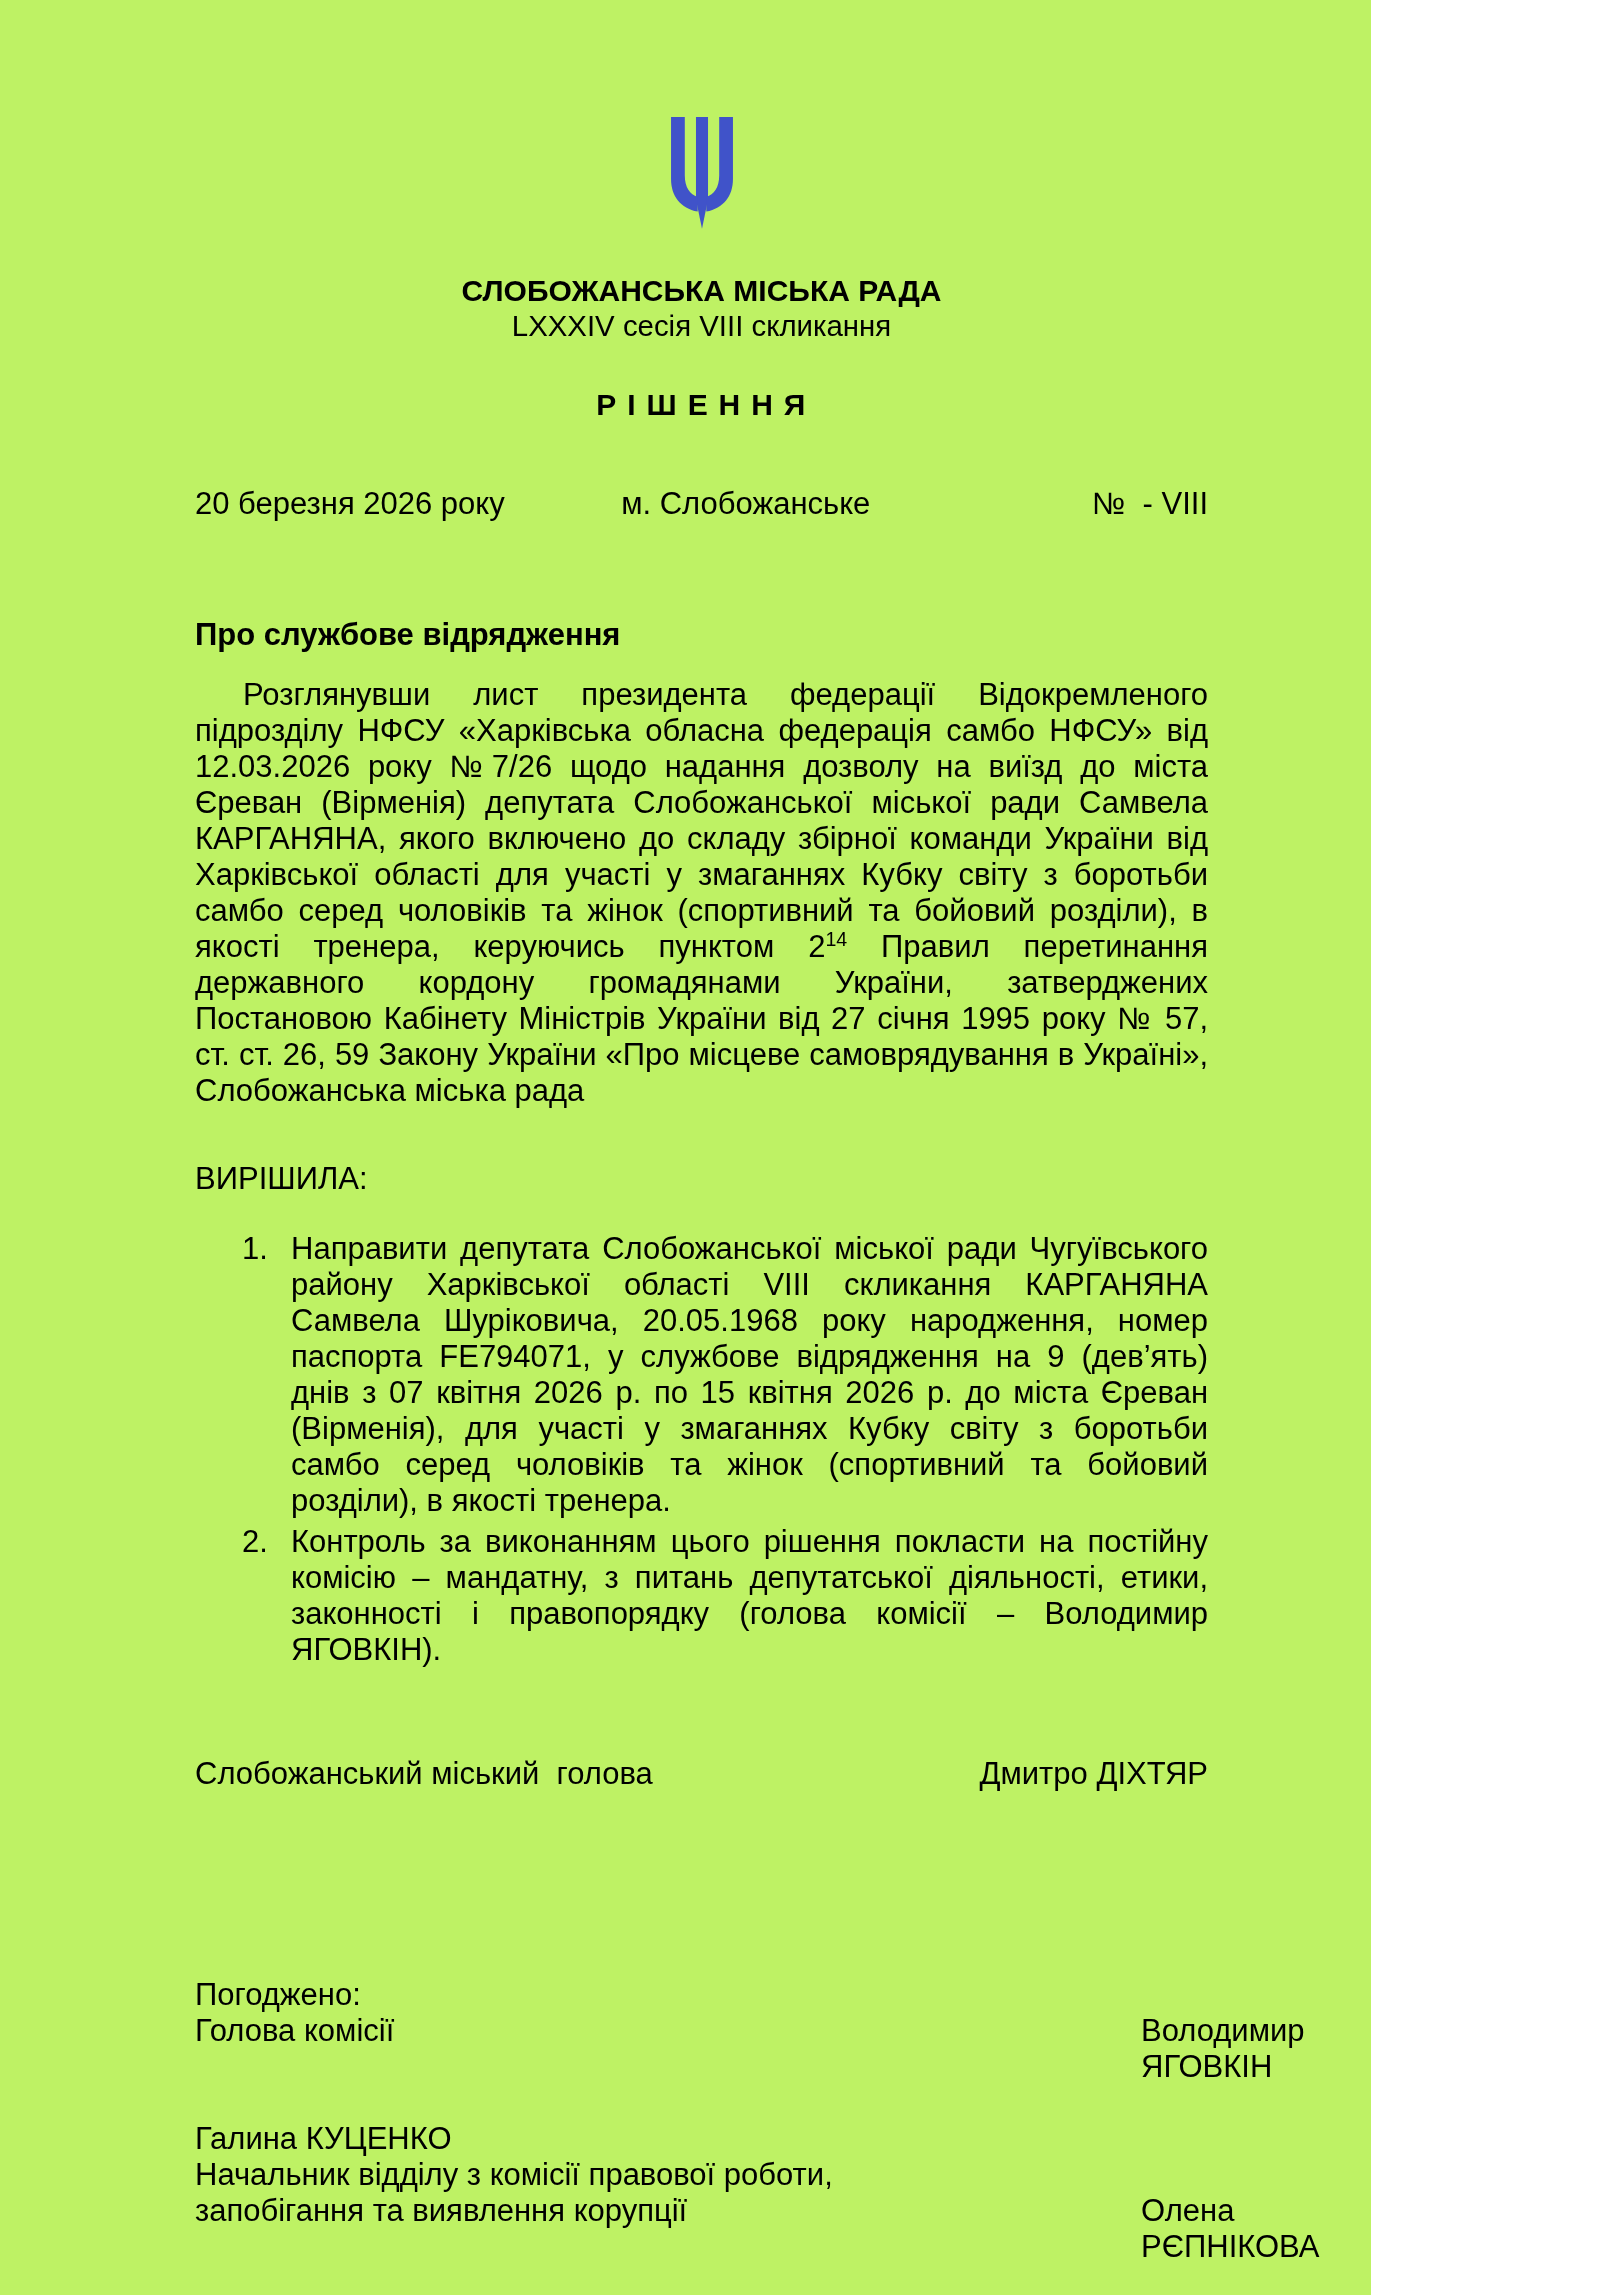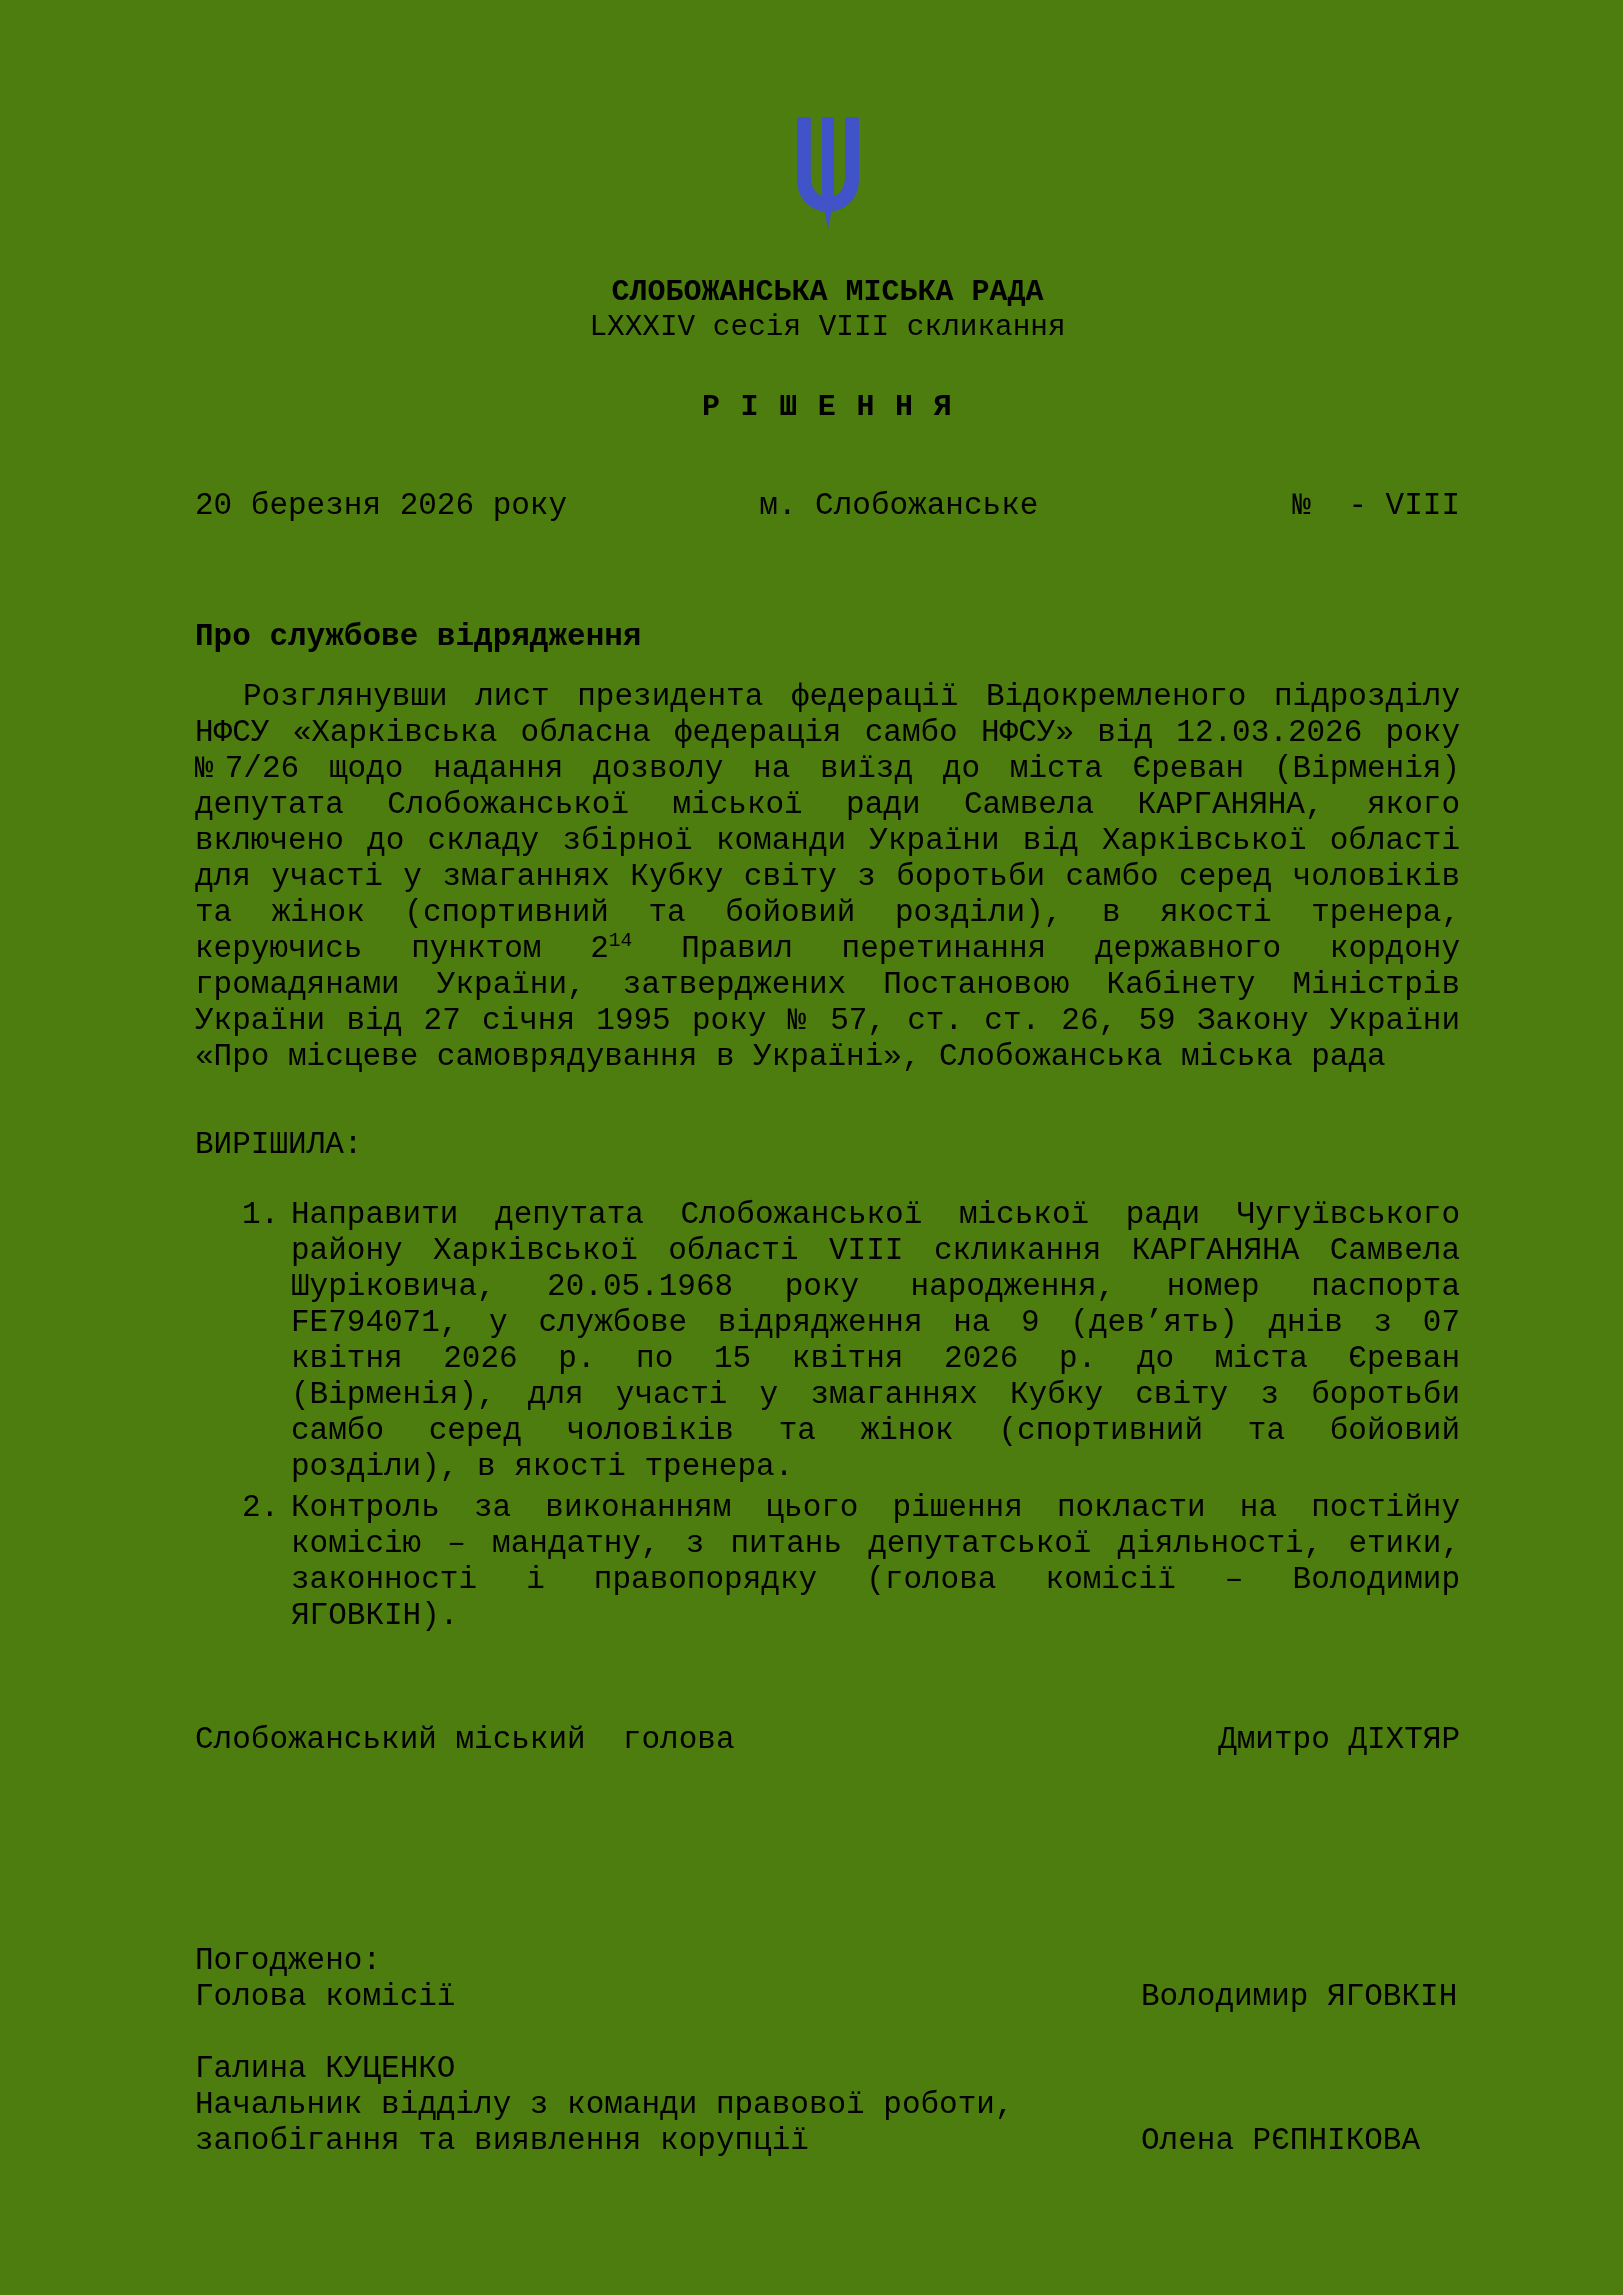--- a/index.html
+++ b/index.html
@@ -1,19 +1,19 @@
 <!DOCTYPE html>
 <html style="font-size:10.5px"><head>
 <meta charset="utf-8">
 <style>
   html,body{margin:0;padding:0;background:#ffffff;}
   .page{
-    width:1623px;height:2295px;box-sizing:border-box;
-    background:#4d7c0f;color:#000;
-    font-family:Liberation Mono, monospace;
+    width:1371px;height:2295px;box-sizing:border-box;
+    background:#bef264;color:#000;
+    font-family:Liberation Sans, sans-serif;
     padding:115px 163px 0 195px;
     position:relative;overflow:hidden;
     font-size:31px;line-height:36px;
   }
   .emblem-wrap{display:flex;justify-content:center;margin-bottom:29px;}
   .org-line{font-weight:bold;font-size:30px;line-height:35px;text-align:center;}
   .session-line{font-size:29.4px;line-height:35px;text-align:center;}
   .doc-type{font-weight:bold;font-size:30px;text-align:center;margin-top:44px;letter-spacing:1.3px;}
   .meta-row{display:flex;margin-top:39px;align-items:baseline;}
   .meta-left{flex:1;text-align:left;}
@@ -90,21 +90,21 @@
     <div>Погоджено:</div>
     <div class="appr-row">
       <div class="appr-title">Голова комісії</div>
       <div class="appr-name">Володимир ЯГОВКІН</div>
     </div>
     <div class="appr-gap"></div>
     <div class="appr-row">
       <div class="appr-name">Галина КУЦЕНКО</div>
     </div>
     <div class="appr-row">
-      <div class="appr-title">Начальник відділу з команди правової роботи,</div>
+      <div class="appr-title">Начальник відділу з комісії правової роботи,</div>
       <div class="appr-name"></div>
     </div>
     <div class="appr-row">
       <div class="appr-title">запобігання та виявлення корупції</div>
       <div class="appr-name">Олена РЄПНІКОВА</div>
     </div>
   </div>
 
 </div>
 

